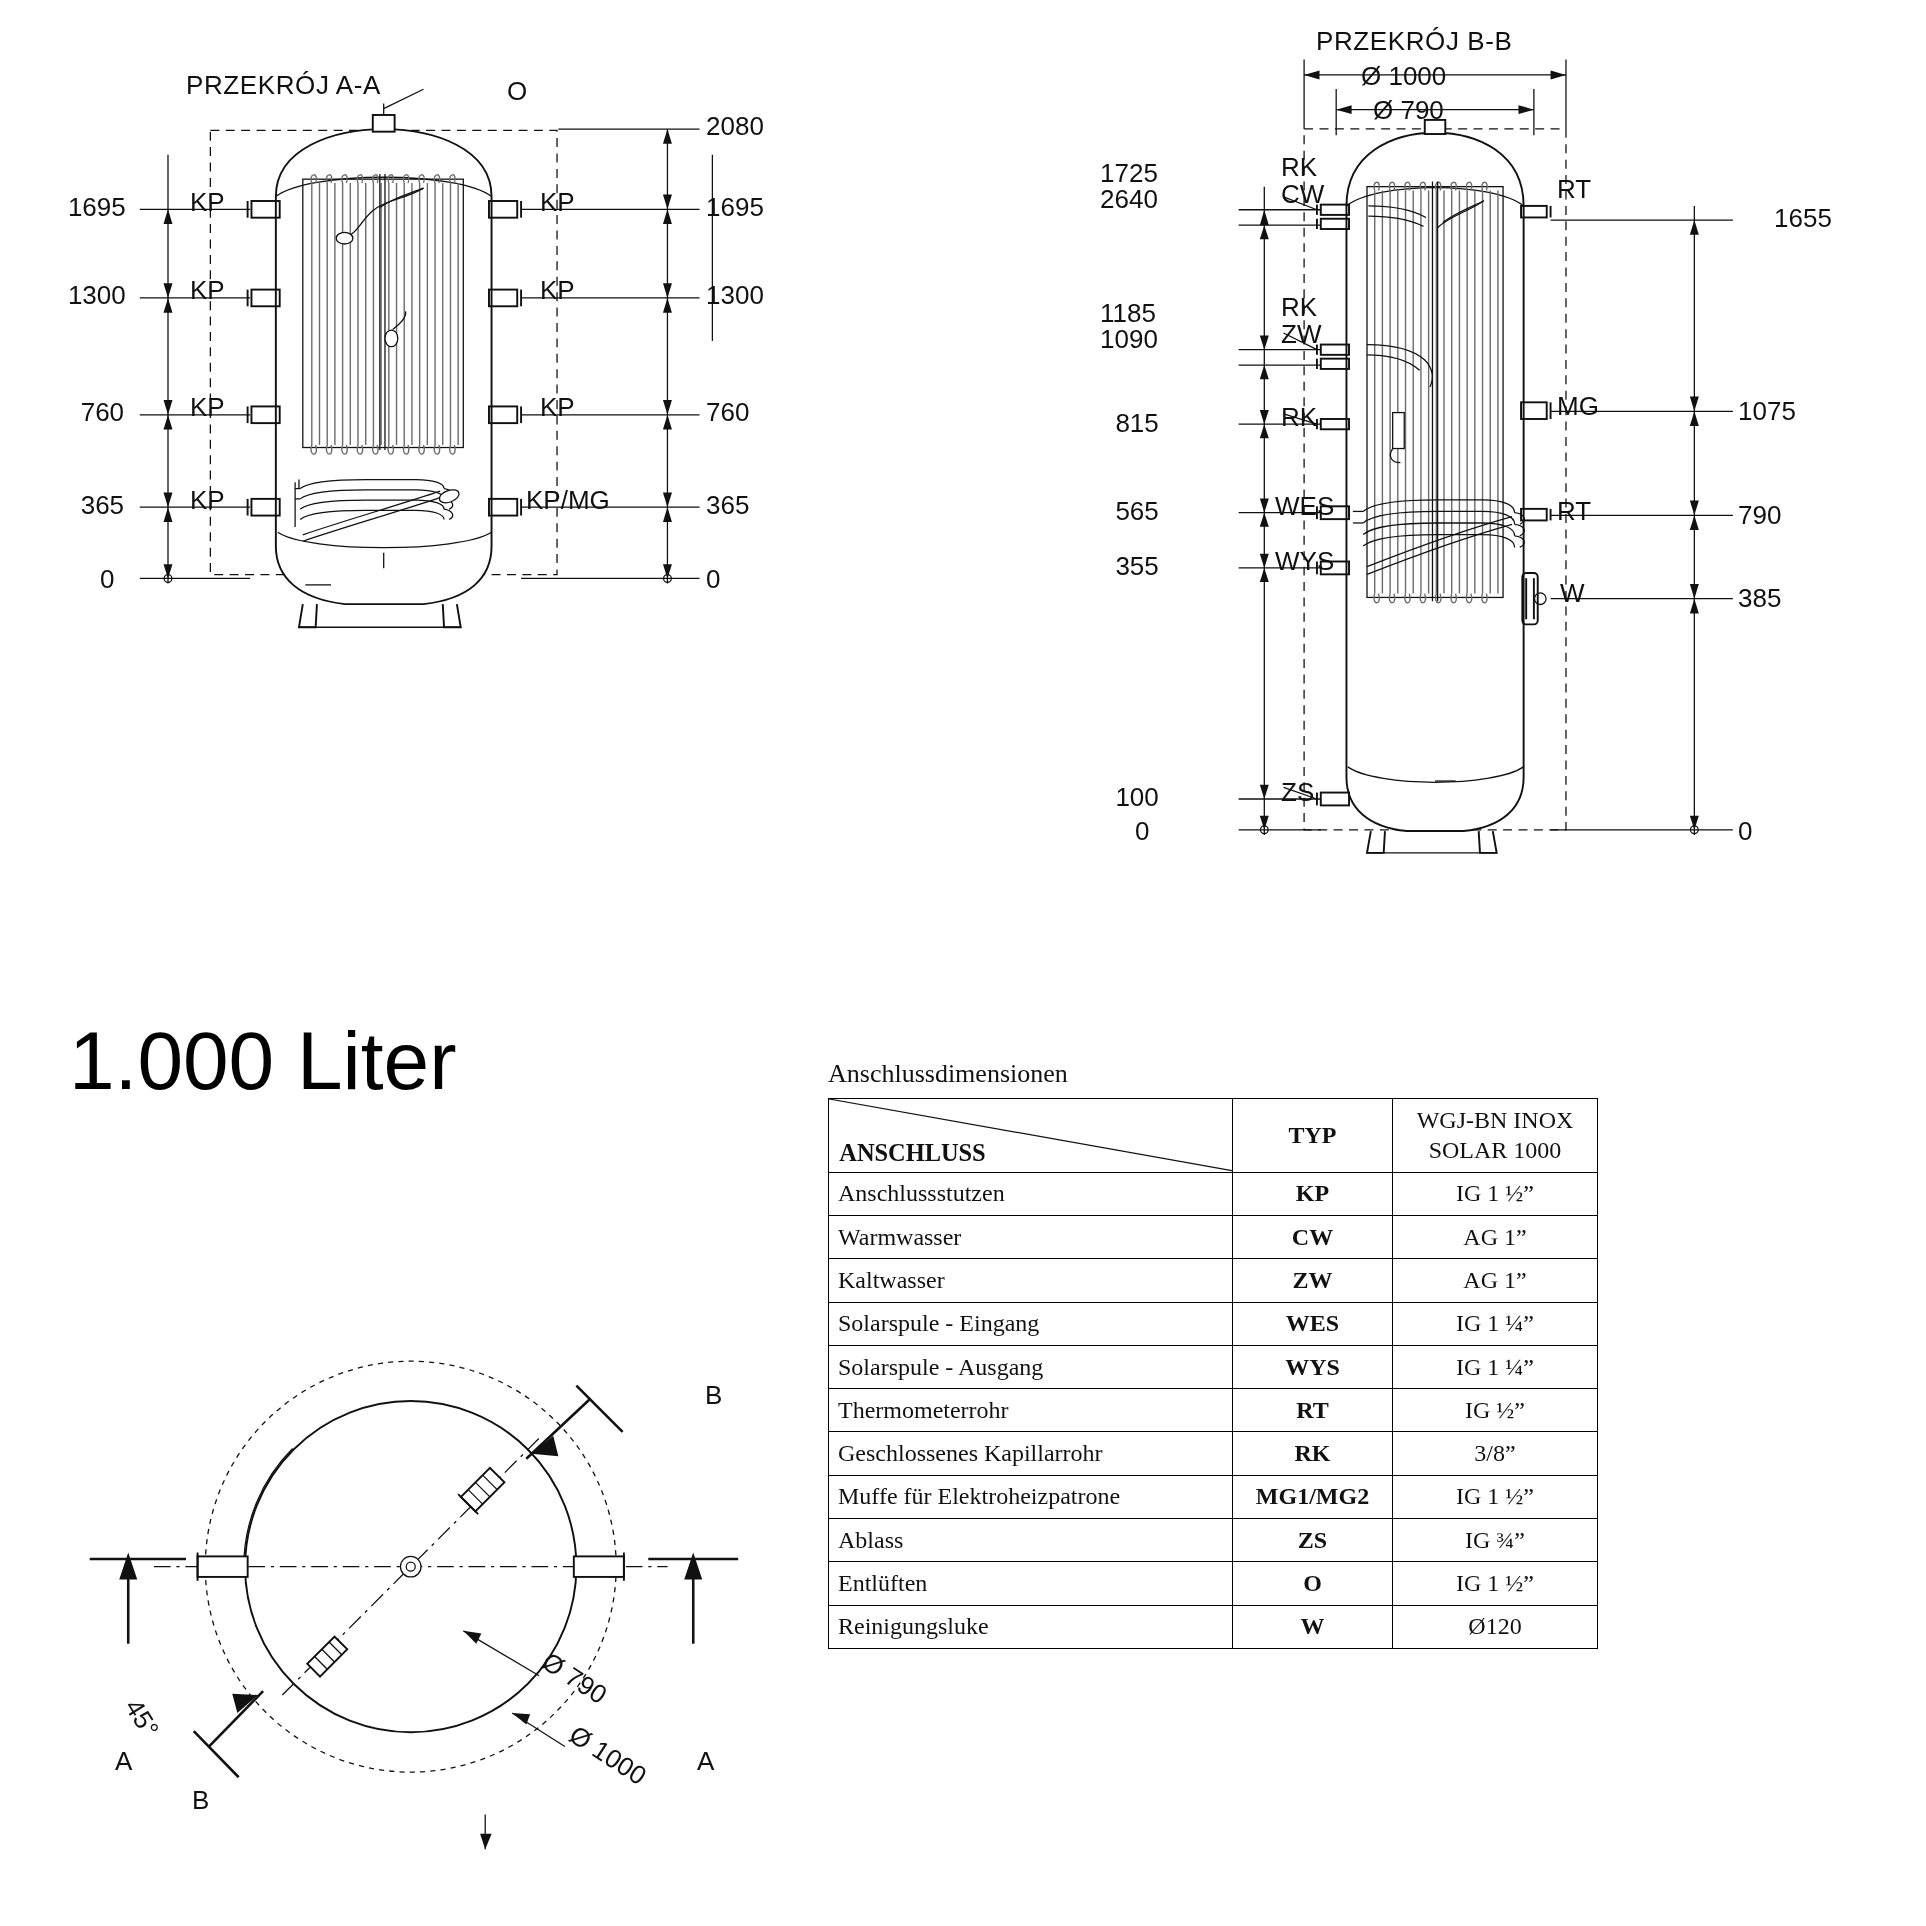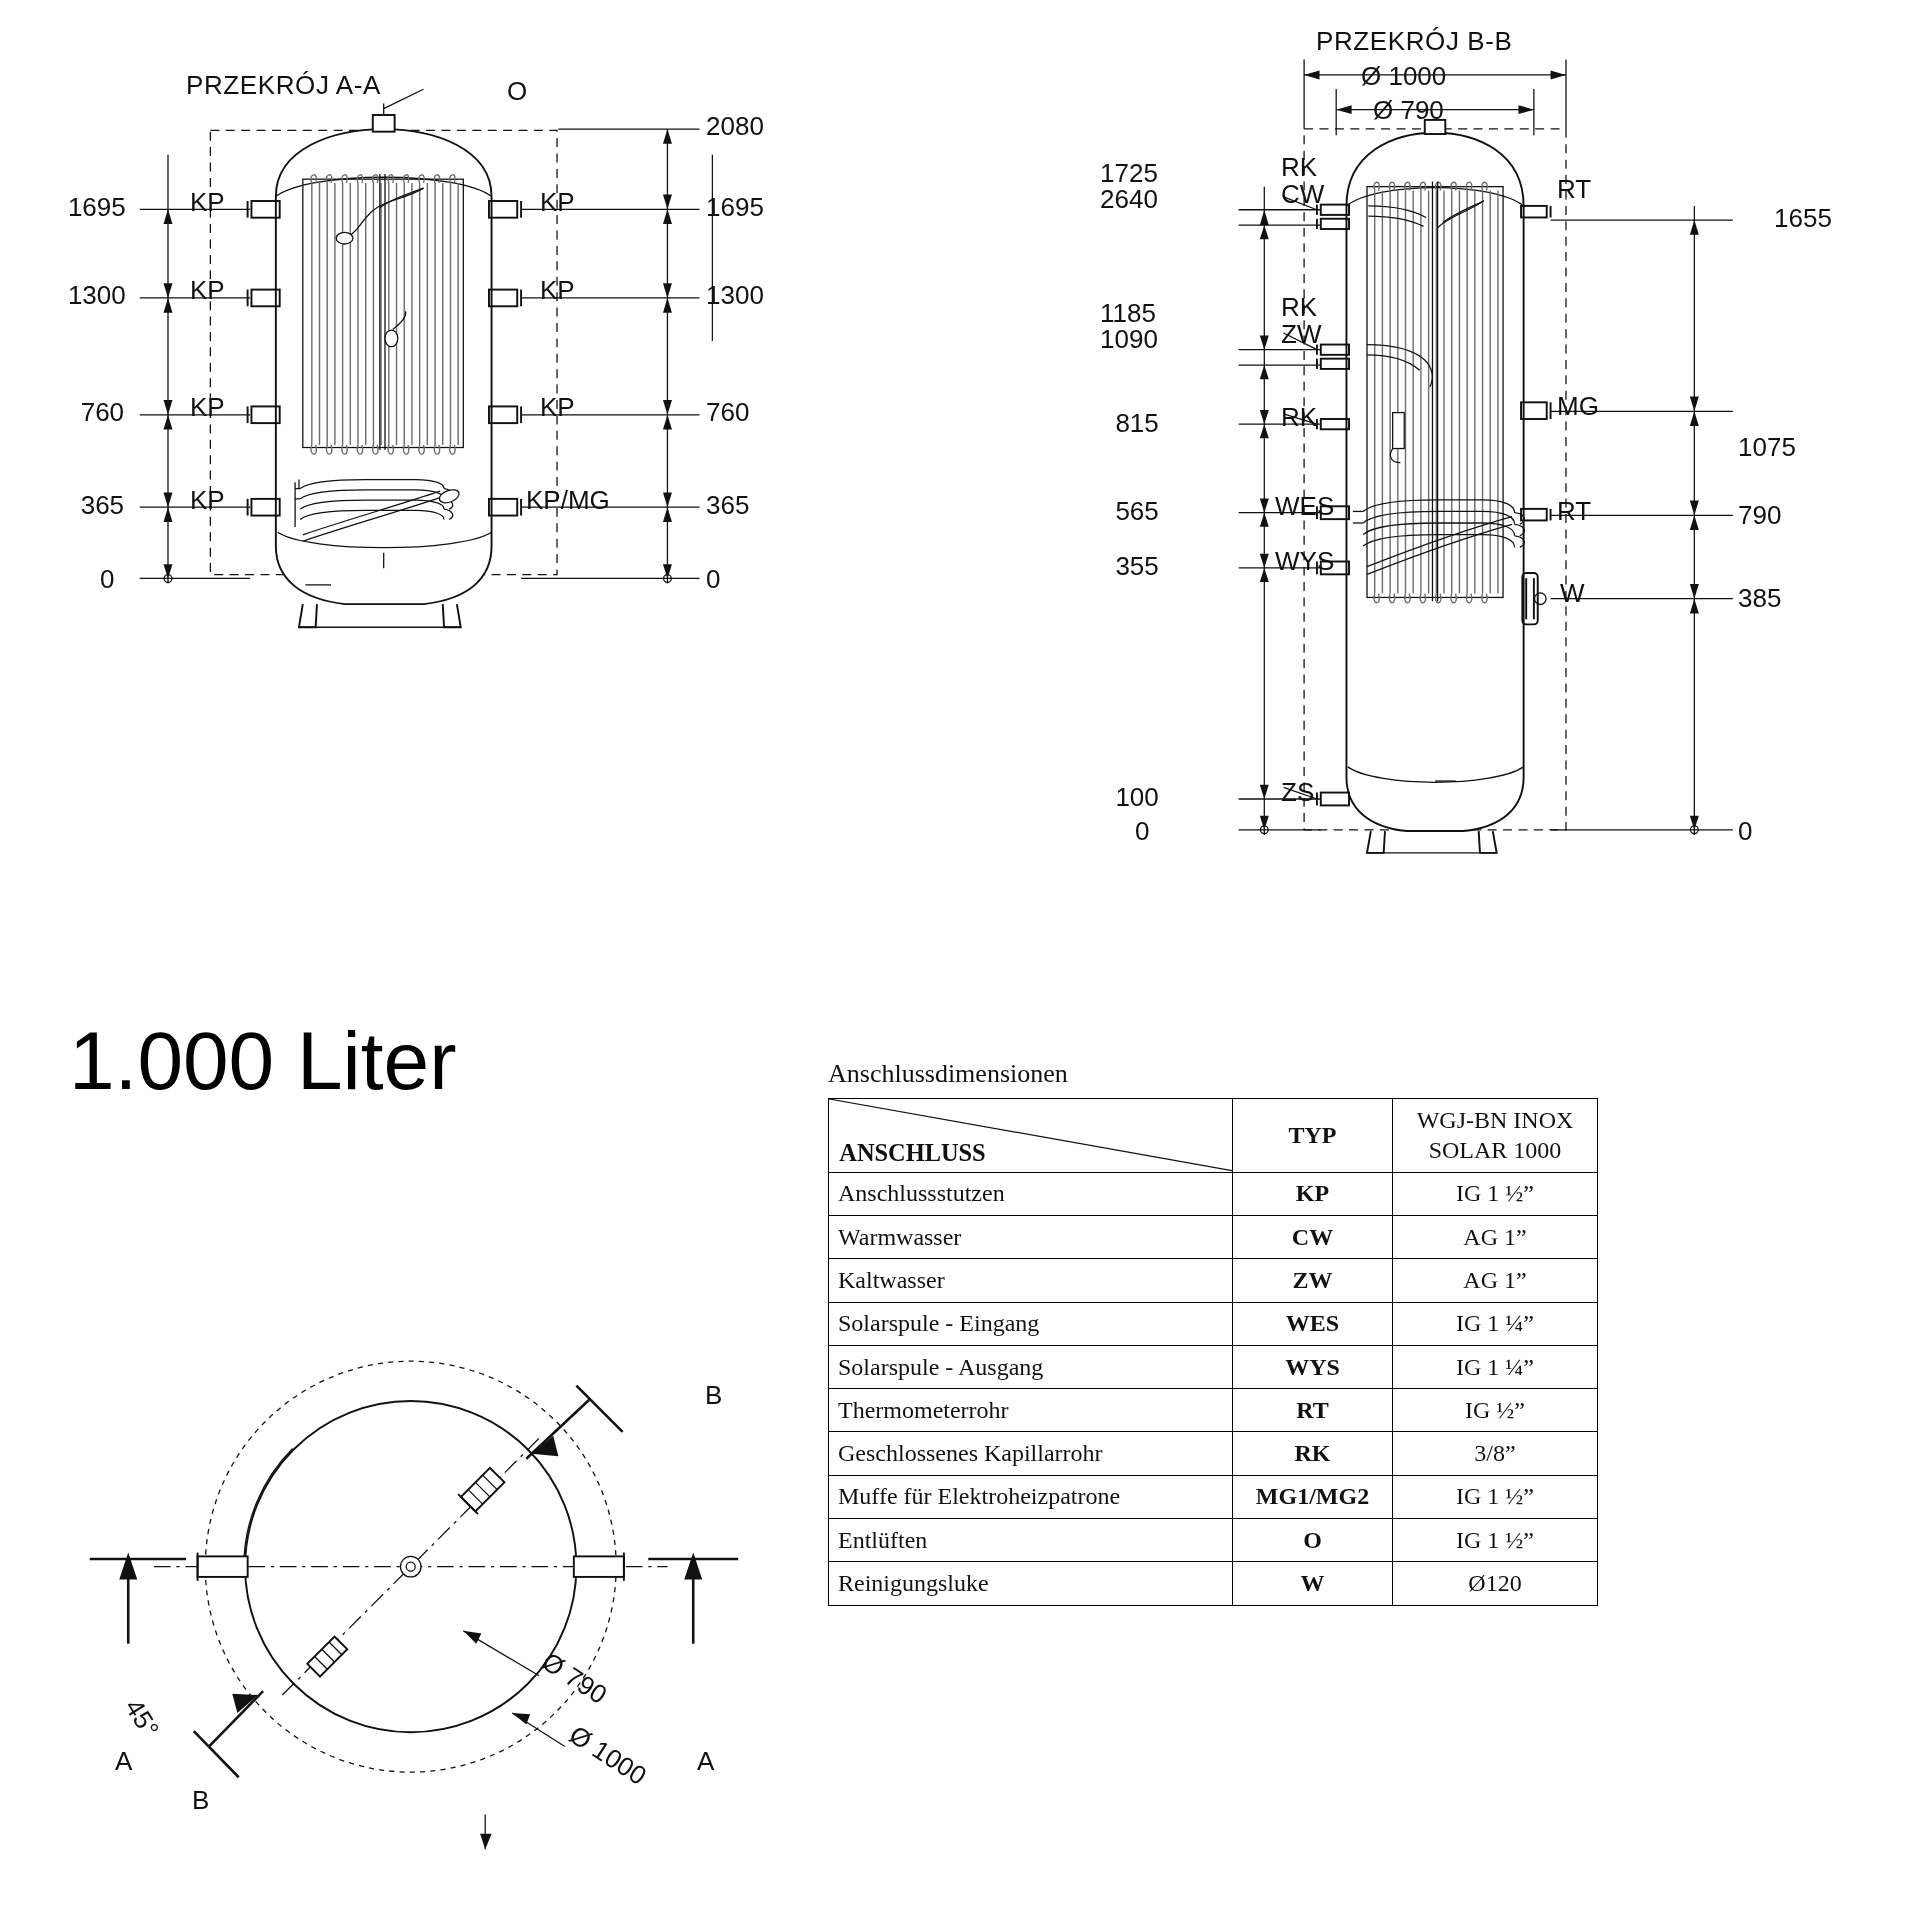--- a/index.html
+++ b/index.html
@@ -447,21 +447,21 @@
     <div class="abs tag" style="left:190px;top:279px;">RK</div>
     <div class="abs tag" style="left:190px;top:306px;">ZW</div>
     <div class="abs tag" style="left:190px;top:389px;">RK</div>
     <div class="abs tag" style="left:184px;top:478px;">WES</div>
     <div class="abs tag" style="left:184px;top:533px;">WYS</div>
     <div class="abs tag" style="left:190px;top:764px;">ZS</div>
 
     <div class="abs tag" style="left:466px;top:161px;">RT</div>
     <div class="abs dim" style="left:647px;top:190px;margin-left:36px;">1655</div>
     <div class="abs tag" style="left:466px;top:378px;">MG</div>
-    <div class="abs dim" style="left:647px;top:383px;margin-top:36px;">1075</div>
+    <div class="abs dim" style="left:647px;top:383px;">1075</div>
     <div class="abs tag" style="left:466px;top:483px;">RT</div>
     <div class="abs dim" style="left:647px;top:487px;">790</div>
     <div class="abs tag" style="left:469px;top:565px;">W</div>
     <div class="abs dim" style="left:647px;top:570px;">385</div>
     <div class="abs dim" style="left:647px;top:803px;">0</div>
   </div>
 
   <div class="abs big-liter" style="left:69px;top:1014px;">1.000 Liter</div>
 
   <div class="abs" style="left:51px;top:1297px;width:758px;height:565px;">
@@ -584,20 +584,25 @@
           <td class="c-name">Geschlossenes Kapillarrohr</td>
           <td class="c-typ">RK</td>
           <td class="c-val">3/8”</td>
         </tr>
         <tr>
           <td class="c-name">Muffe für Elektroheizpatrone</td>
           <td class="c-typ">MG1/MG2</td>
           <td class="c-val">IG 1 ½”</td>
         </tr>
         <tr>
+          <td class="c-name">Ablass</td>
+          <td class="c-typ">ZS</td>
+          <td class="c-val">IG ¾”</td>
+        </tr>
+        <tr>
           <td class="c-name">Entlüften</td>
           <td class="c-typ">O</td>
           <td class="c-val">IG 1 ½”</td>
         </tr>
         <tr>
           <td class="c-name">Reinigungsluke</td>
           <td class="c-typ">W</td>
           <td class="c-val">Ø120</td>
         </tr>
       </tbody>

